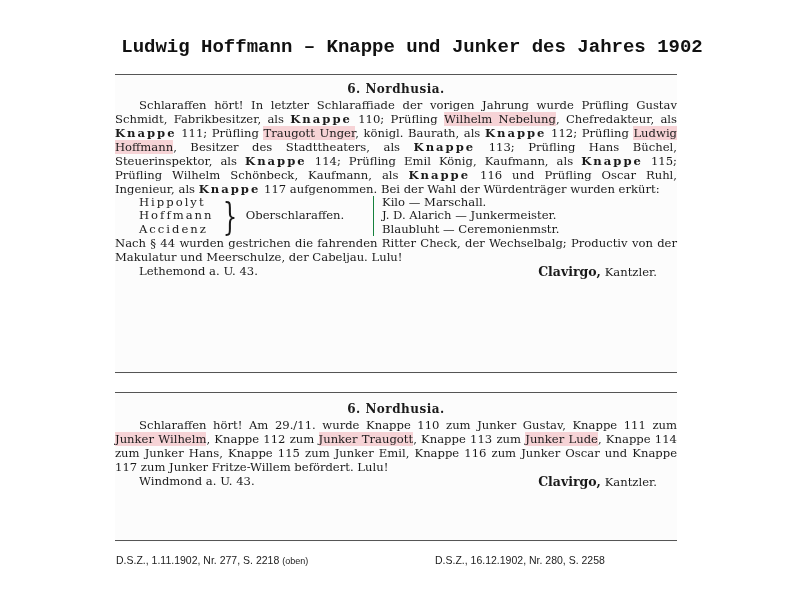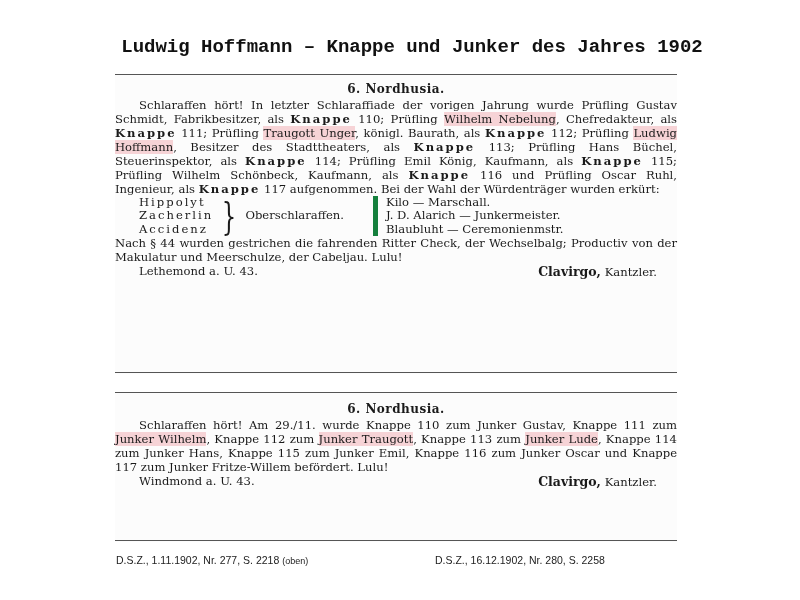--- a/index.html
+++ b/index.html
@@ -20,21 +20,21 @@
   .para { font-size:11.6px; line-height:14px; text-align:justify; text-align-last:left; }
   .para .indent { display:inline-block; width:24px; }
   .sp { letter-spacing:2px; font-weight:bold; }
   .hl { background:#f6d3d6; }
   .sig { display:flex; justify-content:space-between; font-size:11.6px; line-height:15px; padding:0 20px 0 24px; }
   .sig b { font-weight:bold; font-size:12.5px; }
   .officers { display:flex; font-size:11.6px; line-height:13.4px; margin-top:0; }
   .left-block { width:250px; padding-left:24px; box-sizing:border-box; display:flex; align-items:center; }
   .names { display:flex; flex-direction:column; }
   .brace { font-size:38px; line-height:38px; margin:0 4px; font-weight:200; transform:scaleX(0.6); }
-  .right-block { border-left:5px solid #15803d; padding-left:8px; margin-left:8px; }
+  .right-block { border-left:1px solid #15803d; padding-left:8px; margin-left:8px; }
   .footnote {
     position:absolute; top:554px; font-family:"Liberation Sans", sans-serif; font-size:10.5px; color:#222;
   }
   .footnote small { font-size:9px; }
 </style>
 </head>
 <body>
 
 <div class="title">Ludwig Hoffmann – Knappe und Junker des Jahres 1902</div>
 
@@ -42,21 +42,21 @@
   <div class="rule" style="top:0;"></div>
   <div style="position:absolute;top:6px;left:0;right:0;">
     <div class="heading">6. Nordhusia.</div>
     <div class="para" id="para1"><span class="indent"></span><span>Schlaraffen hört! In letzter Schlaraffiade der vorigen Jahrung wurde Prüfling Gustav Schmidt, Fabrikbesitzer, als </span><span class="sp">Knappe</span><span> 110; Prüfling </span><span class="hl">Wilhelm Nebelung</span><span>, Chefredakteur, als </span><span class="sp">Knappe</span><span> 111; Prüfling </span><span class="hl">Traugott Unger</span><span>, königl. Baurath, als </span><span class="sp">Knappe</span><span> 112; Prüfling </span><span class="hl">Ludwig Hoffmann</span><span>, Besitzer des Stadttheaters, als </span><span class="sp">Knappe</span><span> 113; Prüfling Hans Büchel, Steuerinspektor, als </span><span class="sp">Knappe</span><span> 114; Prüfling Emil König, Kaufmann, als </span><span class="sp">Knappe</span><span> 115; Prüfling Wilhelm Schönbeck, Kaufmann, als </span><span class="sp">Knappe</span><span> 116 und Prüfling Oscar Ruhl, Ingenieur, als </span><span class="sp">Knappe</span><span> 117 aufgenommen. Bei der Wahl der Würdenträger wurden erkürt:</span></div>
     <div class="officers">
       <div class="left-block">
         <div style="display:flex;flex-direction:column;">
           <div style="display:flex;align-items:center;">
             <div class="names">
               <span class="sp" style="font-weight:normal">Hippolyt</span>
-              <span class="sp" style="font-weight:normal">Zacherlin</span>
+              <span class="sp" style="font-weight:normal">Hoffmann</span>
               <span class="sp" style="font-weight:normal">Accidenz</span>
             </div>
             <span class="brace">}</span>
             <span>Oberschlaraffen.</span>
           </div>
         </div>
       </div>
       <div class="right-block">
         <div>Kilo — Marschall.</div>
         <div>J. D. Alarich — Junkermeister.</div>

